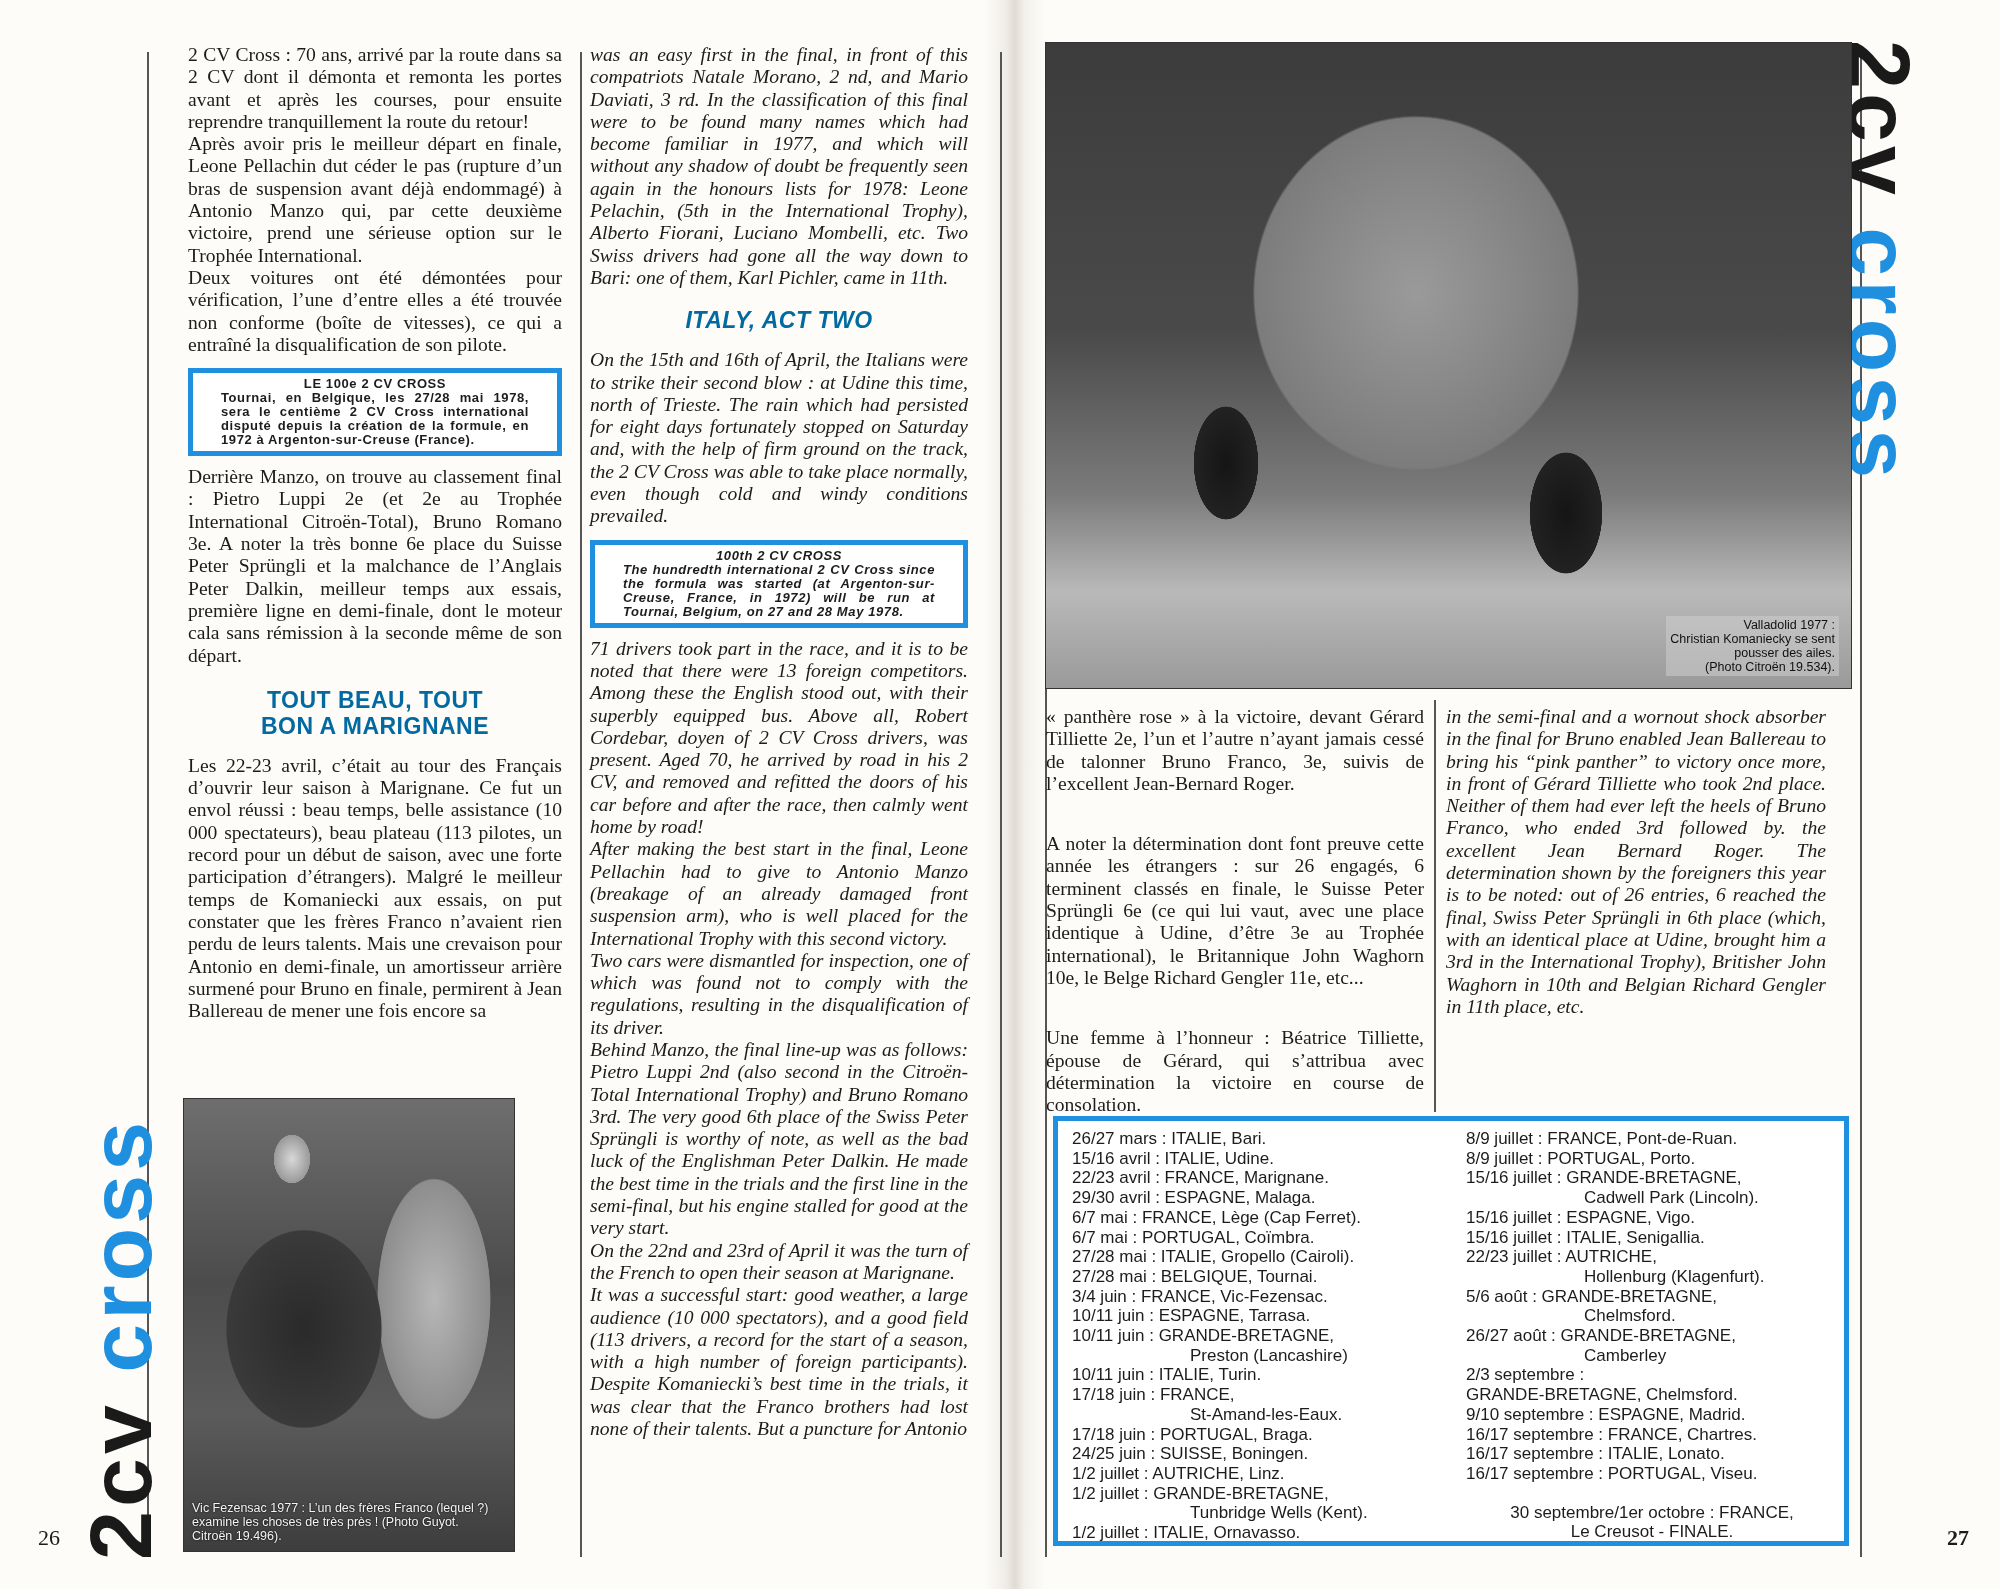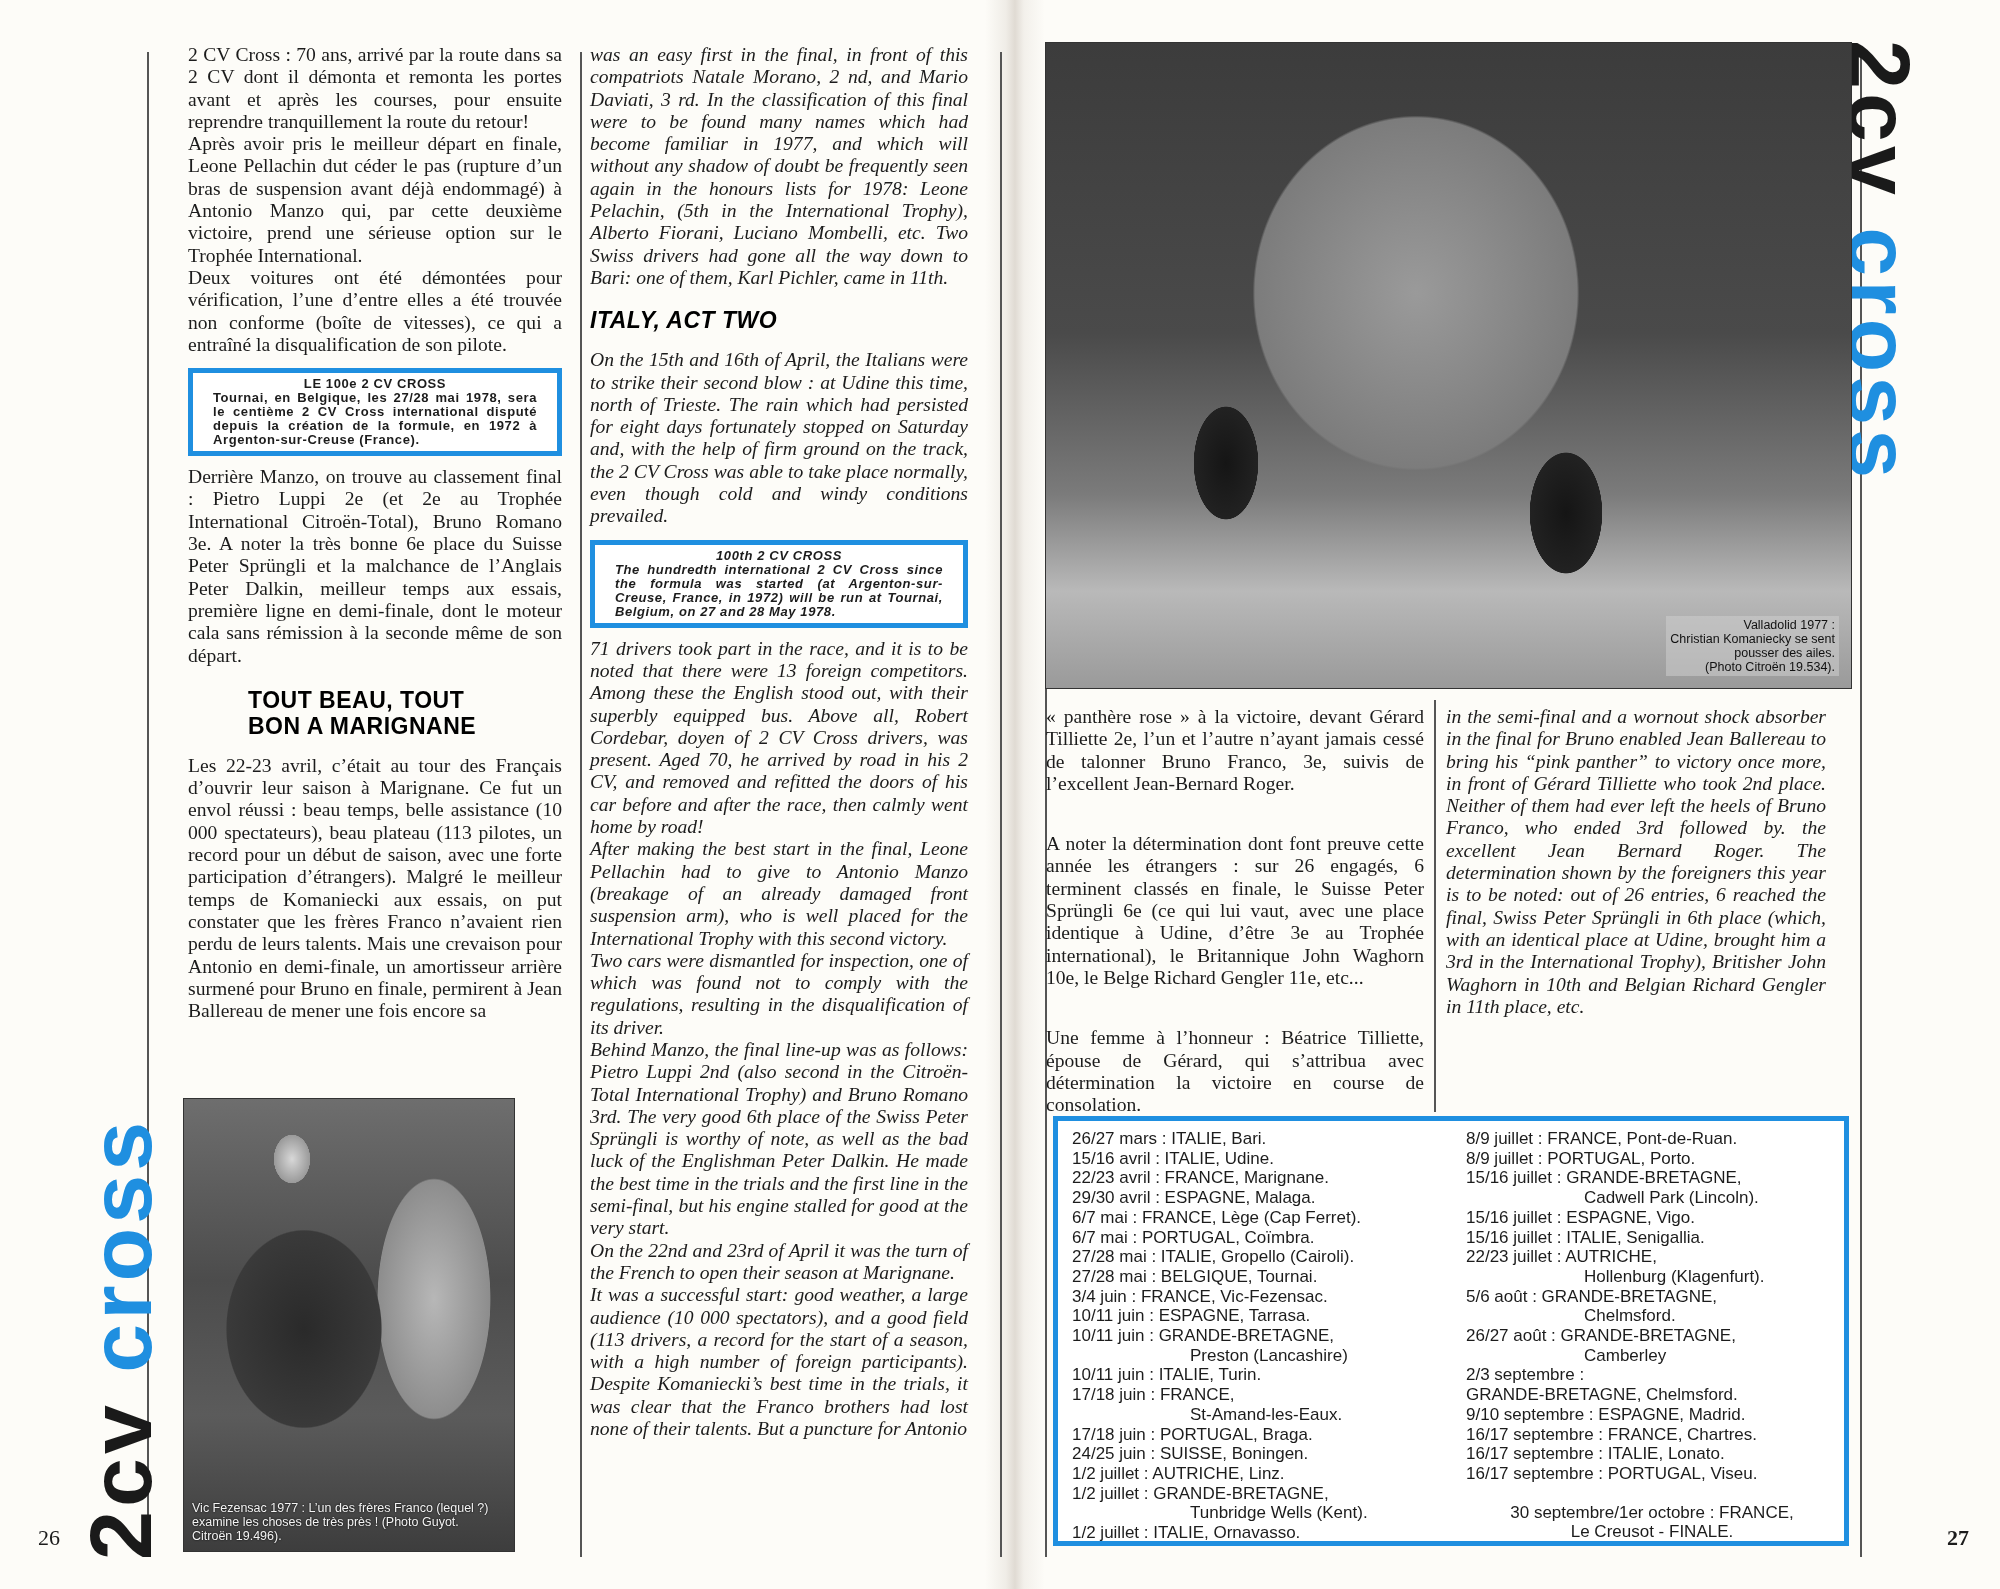--- a/index.html
+++ b/index.html
@@ -7,24 +7,24 @@
          font-family:"Liberation Serif", serif; color:#1c1c1c; }
   .page-left { position:absolute; left:0; top:0; width:1000px; height:1589px; background:#fdfcf8; }
   .page-right { position:absolute; left:1000px; top:0; width:1000px; height:1589px; background:#fdfcf8; }
   .gutter { position:absolute; left:985px; top:0; width:60px; height:1589px;
             background:linear-gradient(90deg, rgba(0,0,0,0) 0%, rgba(120,100,80,0.10) 35%, rgba(120,100,80,0.22) 50%, rgba(120,100,80,0.08) 65%, rgba(0,0,0,0) 100%); }
   .rule { position:absolute; width:2px; background:#555; }
   .col { position:absolute; font-size:19.6px; line-height:22.3px; text-align:justify; }
   .col p { margin:0; }
   .col p + p.gap { margin-top:38px; }
   .col.it { font-style:italic; }
-  .sub-head { font-family:"Liberation Sans", sans-serif; font-weight:bold; color:#000000;
-              text-align:left; font-size:23px; line-height:26px; margin:18px 0 16px 0; letter-spacing:0.5px; }
+  .sub-head { font-family:"Liberation Sans", sans-serif; font-weight:bold; color:#0369a1;
+              text-align:center; font-size:23px; line-height:26px; margin:18px 0 16px 0; letter-spacing:0.5px; }
   .sub-head.it { font-style:italic; }
-  .infobox { border:5px solid #1f8fe0; padding:4px 20px; margin:12px 0 10px 0; background:#fff;
+  .infobox { border:5px solid #1f8fe0; padding:4px 28px; margin:12px 0 10px 0; background:#fff;
              font-family:"Liberation Sans", sans-serif; font-weight:bold; font-size:13px; line-height:14px; text-align:justify; letter-spacing:0.6px; }
   .infobox .ib-title { text-align:center; display:block; }
   .infobox.it { font-style:italic; }
   .logo { position:absolute; font-family:"Liberation Sans", sans-serif; font-weight:bold; white-space:nowrap; }
   .logo .two-cv { color:#1a1a1a; }
   .logo .cross { color:#1f8fe0; }
   .logo-left { left:70px; top:1560px; transform-origin:0 0; transform:rotate(-90deg); font-size:88px; letter-spacing:4px; }
   .logo-right { left:1930px; top:40px; transform-origin:0 0; transform:rotate(90deg); font-size:88px; letter-spacing:4px; }
   .pagenum { position:absolute; font-size:22px; font-family:"Liberation Serif", serif; }
   .photo { position:absolute; overflow:hidden; border:1px solid #333; }

